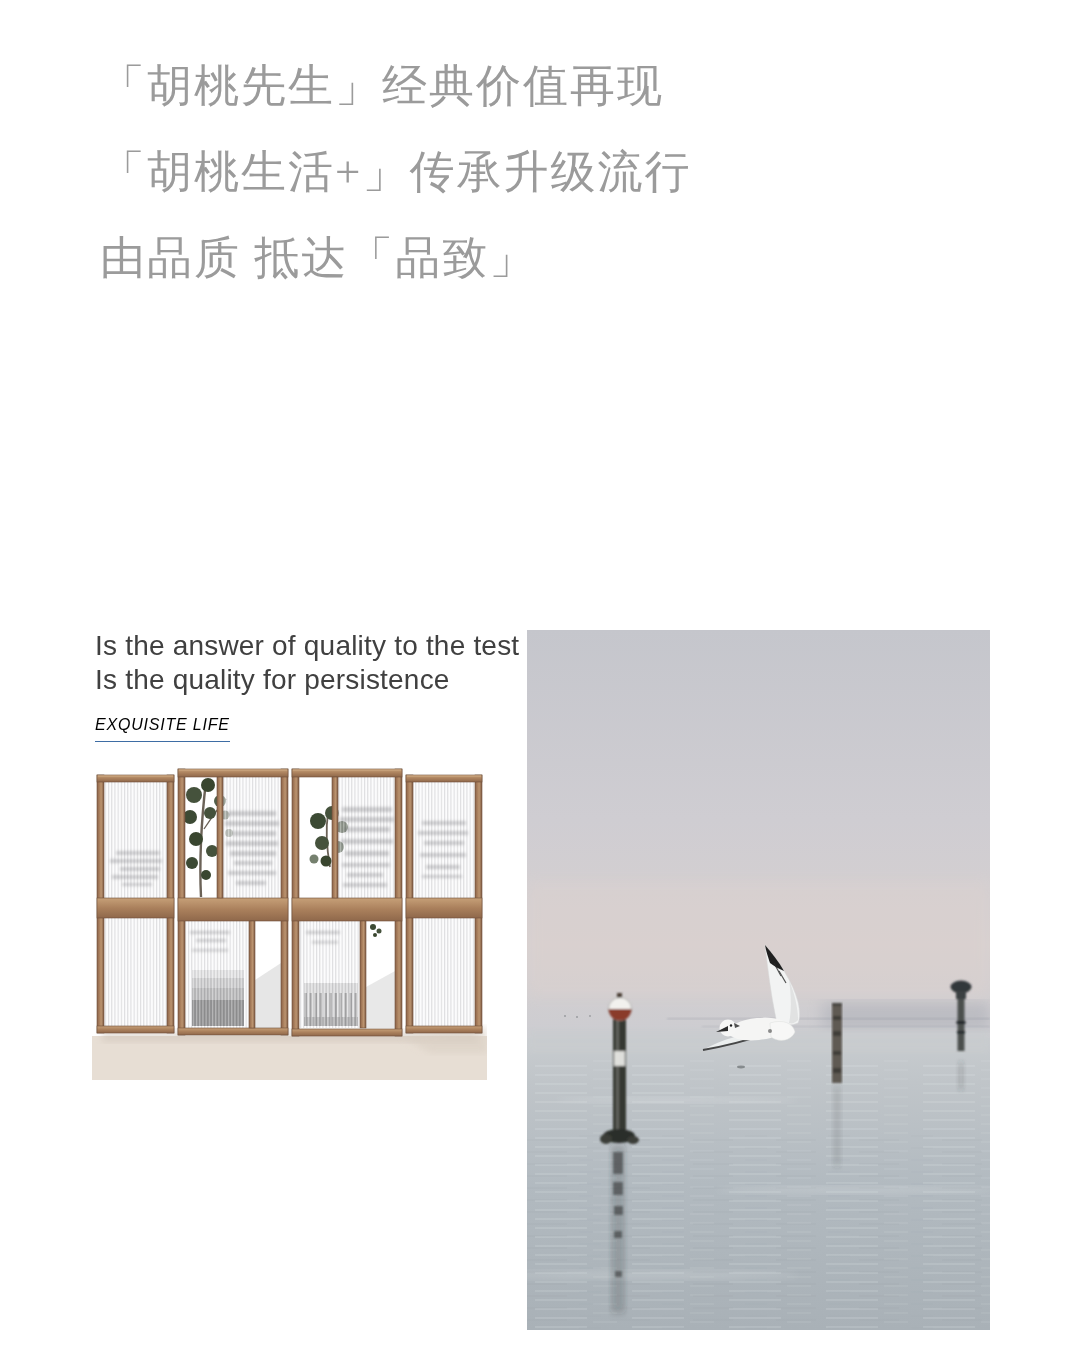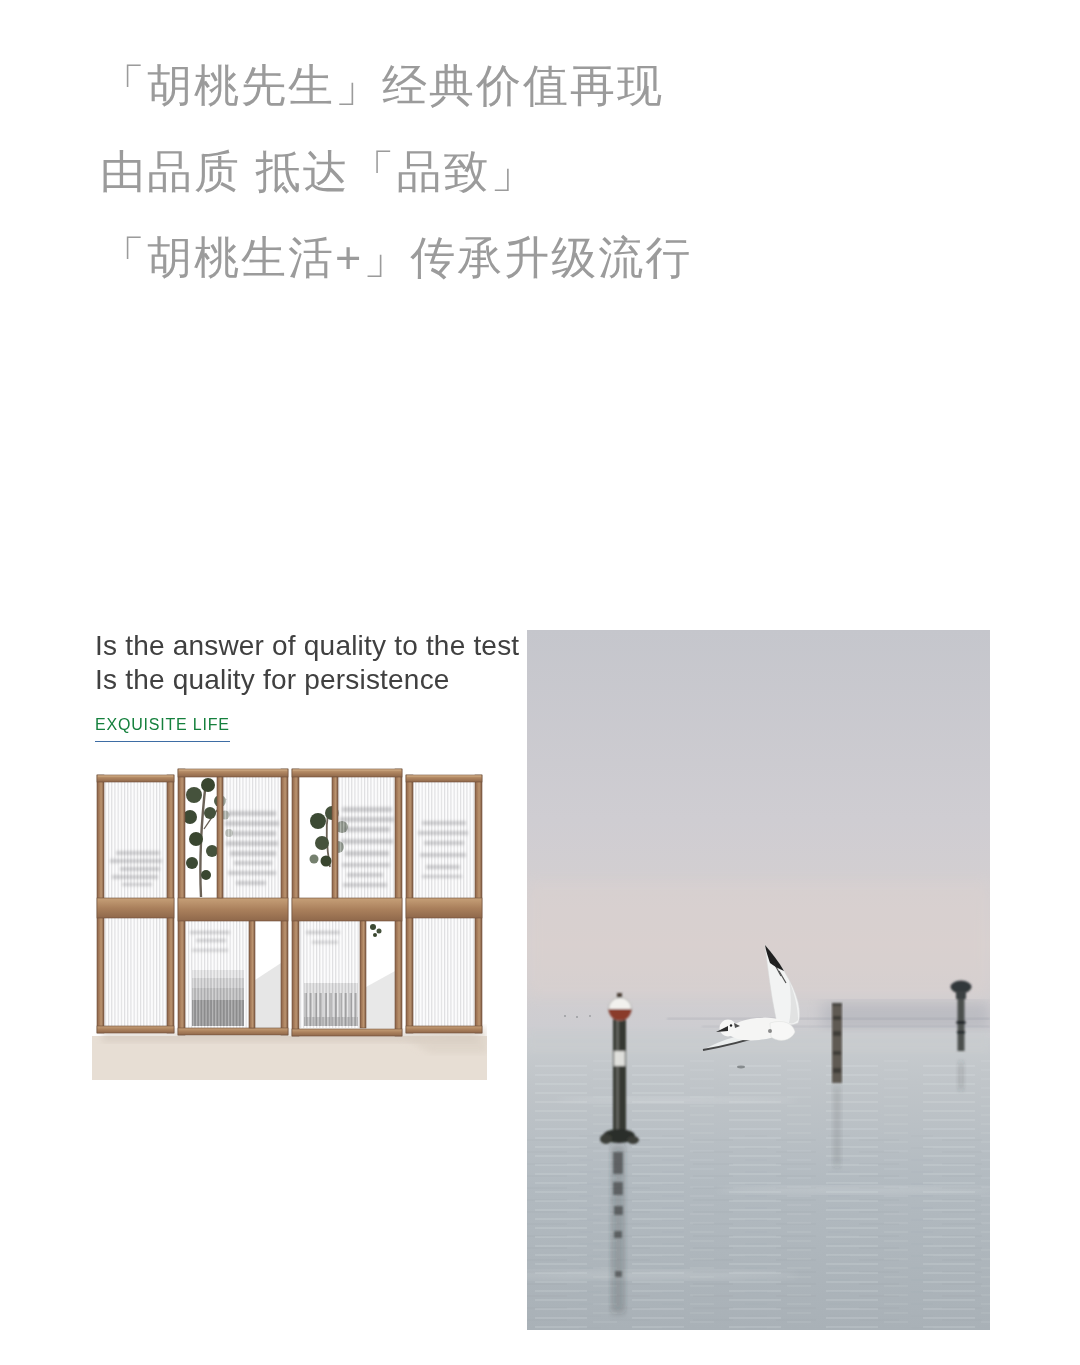--- a/index.html
+++ b/index.html
@@ -1,43 +1,43 @@
 <!DOCTYPE html>
 <html><head>
 <meta charset="utf-8">
 <style>
   html,body{margin:0;padding:0;background:#ffffff;}
   .page{position:relative;width:1080px;height:1365px;background:#ffffff;overflow:hidden;
         font-family:"Liberation Sans","DejaVu Sans",sans-serif;}
   
   .headline{position:absolute;left:100px;top:43px;}
   .headline .hl{font-size:45px;line-height:86px;font-weight:300;color:#9b9b9b;
-                letter-spacing:2px;white-space:nowrap;}
+                letter-spacing:2px;white-space:nowrap;font-family:Liberation Serif, serif;}
   
   .subtitle{position:absolute;left:95px;top:629px;}
   .subtitle .sl{font-size:28px;line-height:34px;font-weight:300;color:#404040;letter-spacing:.2px;}
   
   .tagline{position:absolute;left:95px;top:716px;display:inline-block;
-           font-size:16px;letter-spacing:.8px;color:#15803d;text-decoration:none;
-           padding-bottom:7px;border-bottom:1.5px solid #3e6da4;}
+           font-size:16px;letter-spacing:.8px;color:#000000;text-decoration:none;
+           padding-bottom:7px;border-bottom:1.5px solid #3e6da4;font-style:italic;}
   
   .figure{position:absolute;margin:0;padding:0;}
   .fig-left{left:92px;top:755px;width:395px;height:325px;}
   .fig-right{left:527px;top:630px;width:463px;height:700px;}
   svg{display:block;}
 </style>
 </head>
 <body>
 
 <div class="page">
 
   <section class="headline">
     <div class="hl">「胡桃先生」经典价值再现</div>
+    <div class="hl">「胡桃生活+」传承升级流行</div>
     <div class="hl">由品质 抵达「品致」</div>
-    <div class="hl">「胡桃生活+」传承升级流行</div>
   </section>
 
   <section class="subtitle">
     <div class="sl">Is the answer of quality to the test</div>
     <div class="sl">Is the quality for persistence</div>
   </section>
 
   <a href="#" class="tagline">EXQUISITE LIFE</a>
 
   <figure class="figure fig-left">

